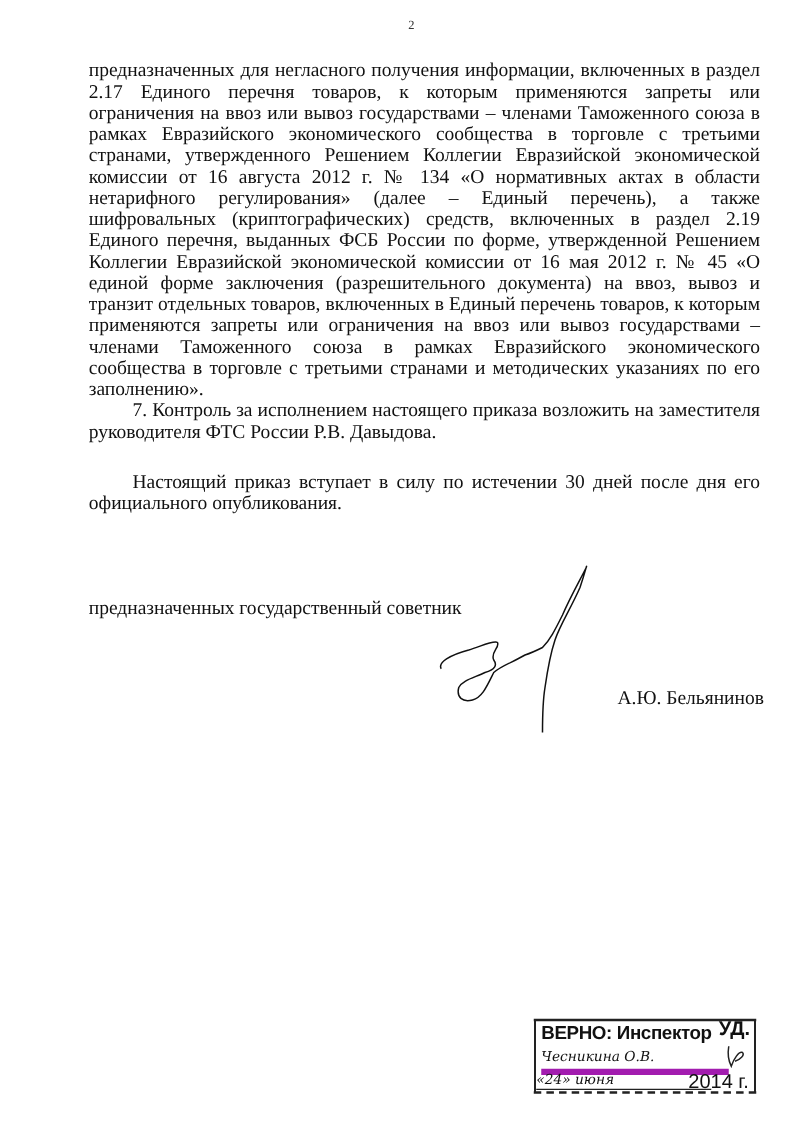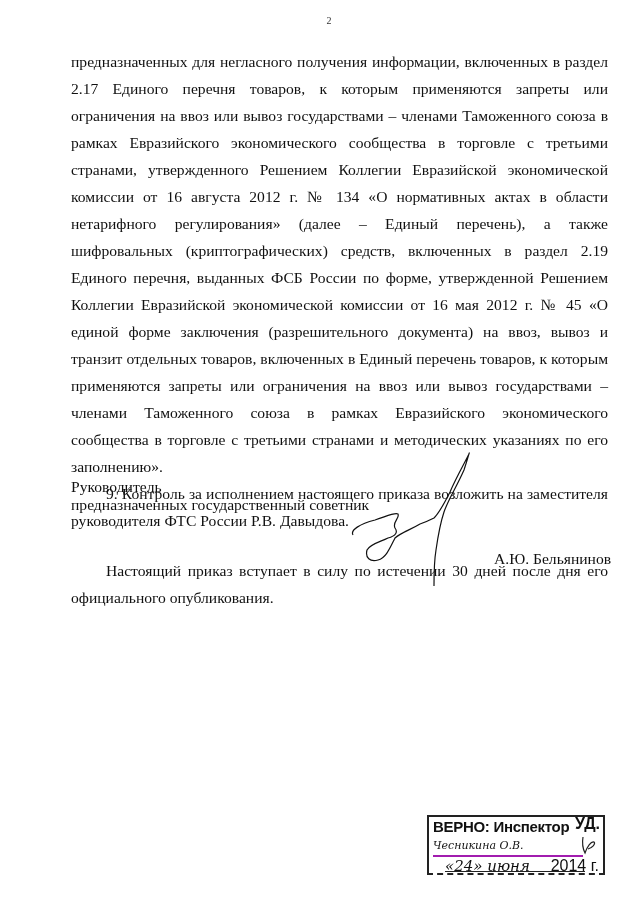--- a/index.html
+++ b/index.html
@@ -1,59 +1,58 @@
 <!DOCTYPE html>
 <html><head>
 <meta charset="utf-8">
 <style>
   html, body { margin: 0; padding: 0; background: #ffffff; }
   body { width: 640px; height: 905px; position: relative; overflow: hidden;
          font-family: "Liberation Serif", "DejaVu Serif", serif; color: #111; }
   .page-number { position: absolute; left: 322px; top: 15px; width: 14px; text-align: center;
                  font-size: 10px; color: #333; }
   .body-text { position: absolute; left: 71px; top: 48px; width: 537px;
-               font-size: 15.6px; line-height: 27px; text-align: justify; }
+               font-size: 15.6px; line-height: 17px; text-align: justify; }
   .body-text p { margin: 0; }
   .body-text p.indent { text-indent: 35px; }
   .body-text .gap { height: 23px; }
   .sign-block { position: absolute; left: 71px; top: 478px; width: 340px;
                 font-size: 15.6px; line-height: 18.2px; }
   .sign-block div { white-space: nowrap; }
   .signer-name { position: absolute; left: 494px; top: 514px; font-size: 15.6px; white-space: nowrap; margin-top: 36px; }
   .signature { position: absolute; left: 340px; top: 440px; width: 160px; height: 160px; }
   .stamp { position: absolute; left: 427px; top: 815px; width: 178px; height: 60px;
            border: 2px solid #222; border-bottom-style: dashed; box-sizing: border-box;
            font-family: "Liberation Sans", "DejaVu Sans", sans-serif; }
   .stamp .row1 { position: absolute; left: 4px; top: 1px; font-size: 15px; font-weight: bold;
                  letter-spacing: -0.3px; white-space: nowrap; }
   .stamp .row1 .light { font-weight: bold; }
   .stamp .ud { position: absolute; right: 3px; top: -2px; font-size: 16px; font-weight: bold; margin-left: 12px; }
   .stamp .row2 { position: absolute; left: 4px; top: 22px; width: 150px; height: 16px;
-                 border-bottom: 2px solid #a21caf; font-family: "DejaVu Serif", serif; font-style: italic;
+                 border-bottom: 5px solid #a21caf; font-family: "DejaVu Serif", serif; font-style: italic;
                  font-size: 11px; white-space: nowrap; }
-  .stamp .row3 { position: absolute; left: 16px; top: 40px; width: 140px; height: 15px;
-                 font-family: "DejaVu Serif", serif; font-style: italic; font-size: 15px; white-space: nowrap; }
+  .stamp .row3 { position: absolute; left: 0; top: 40px; width: 140px; height: 15px;
+                 font-family: "DejaVu Serif", serif; font-style: italic; font-size: 11px; white-space: nowrap; }
   .stamp .row3 .line { position: absolute; left: 0; right: 0; bottom: 0; border-bottom: 1px solid #222; }
   .stamp .year { position: absolute; right: 4px; top: 40px; font-size: 16px; white-space: nowrap; }
   .stamp .check { position: absolute; left: 150px; top: 16px; width: 20px; height: 24px; }
 </style>
 </head>
 <body>
 
 <div class="page-number">2</div>
 
 <div class="body-text">
   <p>предназначенных для негласного получения информации, включенных в раздел 2.17 Единого перечня товаров, к которым применяются запреты или ограничения на ввоз или вывоз государствами – членами Таможенного союза в рамках Евразийского экономического сообщества в торговле с третьими странами, утвержденного Решением Коллегии Евразийской экономической комиссии от 16 августа 2012 г. № 134 «О нормативных актах в области нетарифного регулирования» (далее – Единый перечень), а также шифровальных (криптографических) средств, включенных в раздел 2.19 Единого перечня, выданных ФСБ России по форме, утвержденной Решением Коллегии Евразийской экономической комиссии от 16 мая 2012 г. № 45 «О единой форме заключения (разрешительного документа) на ввоз, вывоз и транзит отдельных товаров, включенных в Единый перечень товаров, к которым применяются запреты или ограничения на ввоз или вывоз государствами – членами Таможенного союза в рамках Евразийского экономического сообщества в торговле с третьими странами и методических указаниях по его заполнению».</p>
-  <p class="indent">9. Контроль за исполнением настоящего приказа возложить на заместителя руководителя ФТС России Р.В. Давыдова.</p>
+  <p class="indent">7. Контроль за исполнением настоящего приказа возложить на заместителя руководителя ФТС России Р.В. Давыдова.</p>
   <div class="gap"></div>
   <p class="indent">Настоящий приказ вступает в силу по истечении 30 дней после дня его официального опубликования.</p>
 </div>
 
 <div class="sign-block">
-  <div>Руководитель</div>
   <div>предназначенных государственный советник</div>
 </div>
 
 <svg class="signature" viewBox="0 0 160 160">
   <path d="M13,95 C10,90 20,84 35,80 C45,77 55,72 58,74 C60,78 52,82 55,88 C58,92 56,96 48,98
            C40,102 30,104 27,110 C25,118 30,122 38,120 C46,118 50,108 55,98 C62,92 70,90 80,84
            C86,82 90,80 94,78 C100,72 104,64 110,52 C116,38 124,24 129,14 C130,10 128,18 124,30
            C116,48 108,60 104,72 C100,84 98,96 96,110 C94,122 94,134 94,146" fill="none" stroke="#111" stroke-width="1.2"></path>
 </svg>
 

